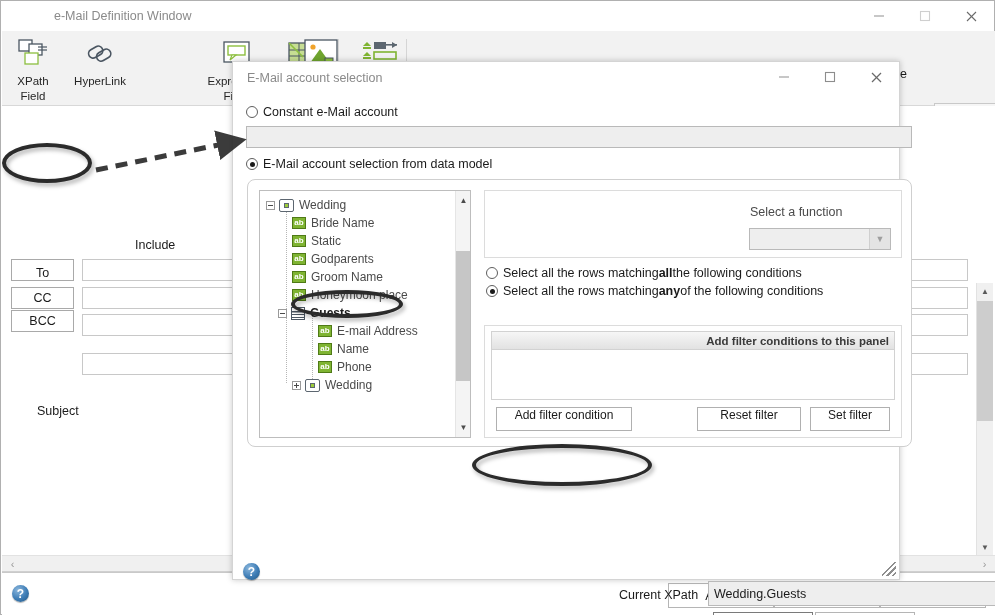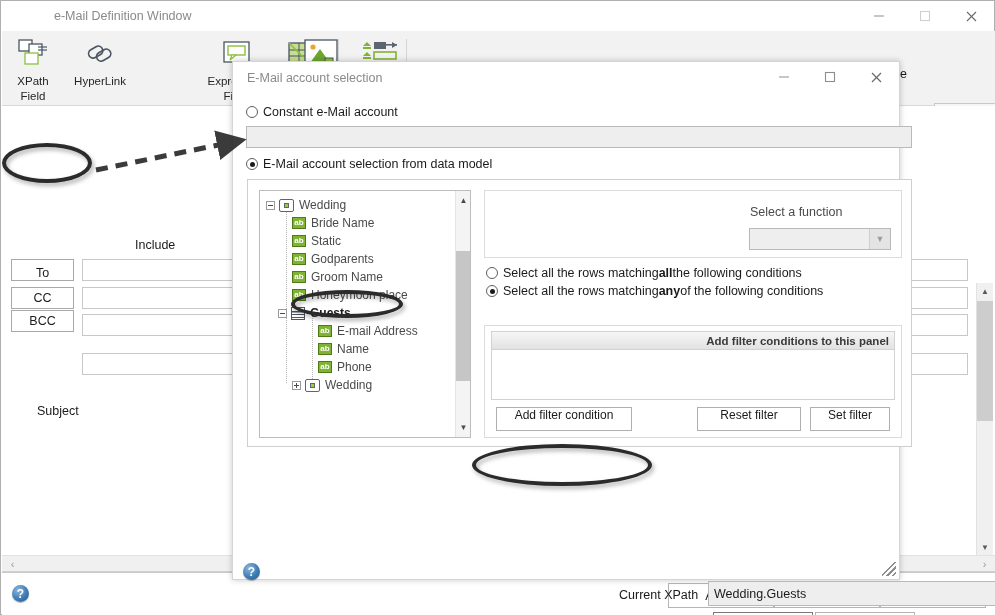--- a/index.html
+++ b/index.html
@@ -295,21 +295,21 @@
     border: 1px solid #b9b9b9;
     box-sizing: border-box;
   }
 
   .panel-outer {
     position: absolute;
     left: 14px; top: 117px;
     width: 665px; height: 268px;
     background: #ffffff;
     border: 1px solid #cfcfcf;
-    border-radius: 0;
+    border-radius: 8px;
     box-sizing: border-box;
   }
   .tree-box {
     position: absolute;
     left: 11px; top: 10px;
     width: 212px; height: 248px;
     background: #ffffff;
     border: 1px solid #bdbdbd;
     box-sizing: border-box;
     overflow: hidden;

